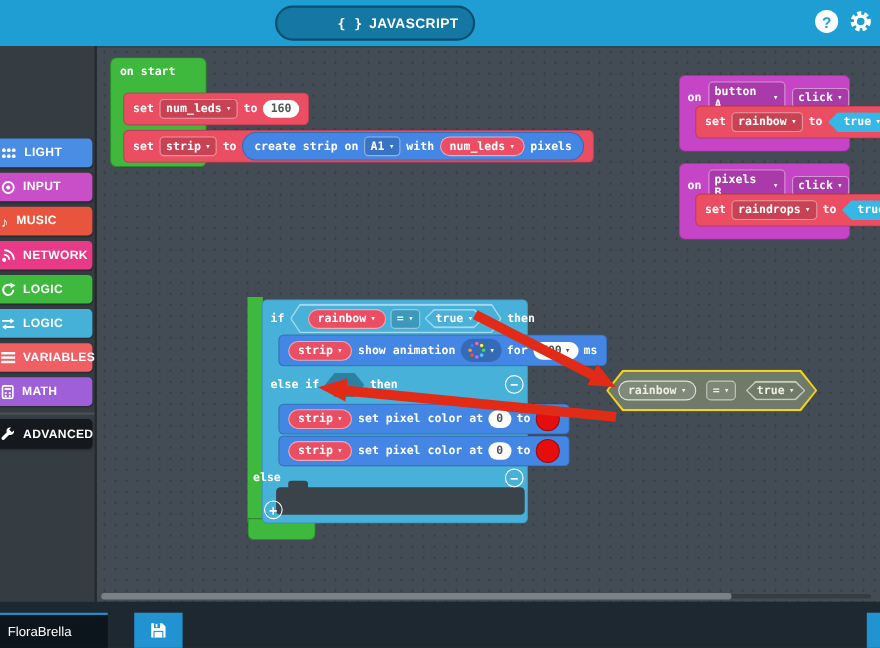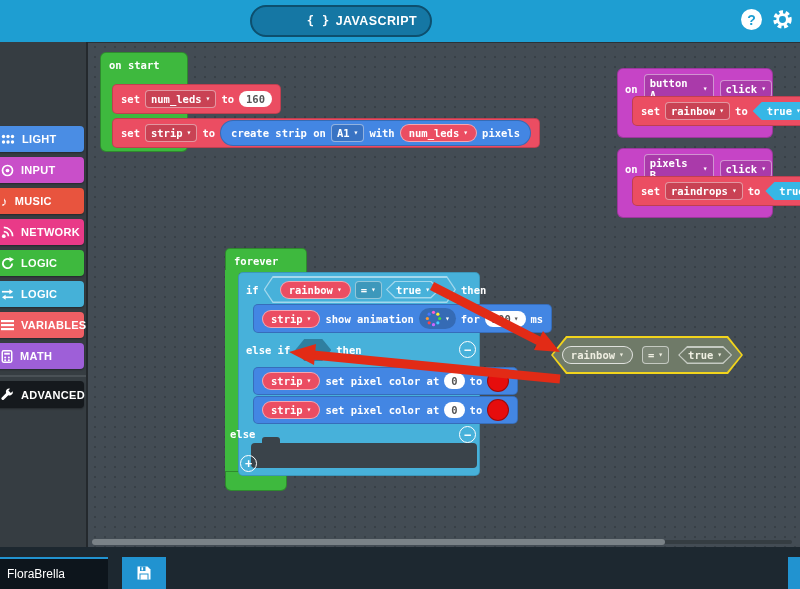--- a/index.html
+++ b/index.html
@@ -125,21 +125,21 @@
   #float-true .hx-bg { background:rgba(255,255,255,0.6); }
   #float-true .hx-fill { background:#6f7a68; }
   #float-true { color:#efefe2; padding:3px 10px; }
   #float-inner .btxt { color:#efefe2; }
   
   #arrows { position:absolute; left:0; top:0; z-index:30; pointer-events:none; }
   
   #hscroll-track { position:absolute; left:92px; top:540px; width:700px; height:4px; background:#353d42; border-radius:2px; z-index:35; }
   #hscroll-thumb { position:absolute; left:92px; top:539px; width:573px; height:6px; background:#7a8287; border-radius:3px; z-index:36; cursor:pointer; }
   .bottombar { position:absolute; left:0; top:547px; width:800px; height:42px; background:#1d2830; z-index:40; }
-  #project-input { position:absolute; left:0; top:10px; width:108px; height:32px;
+  #project-input { position:absolute; left:0; top:10px; width:98px; height:32px;
     background:#0d151c; border:none; border-top:2px solid #2193d0; color:#fff;
     font-size:12px; padding-left:7px; outline:none; font-family:"Liberation Sans",sans-serif; }
   #save-btn { position:absolute; left:122px; top:10px; width:44px; height:32px; background:#2193d0;
     display:flex; align-items:center; justify-content:center; cursor:pointer; border:none; }
   #corner-blue { position:absolute; left:788px; top:10px; width:12px; height:32px; background:#2193d0; }
 </style>
 </head>
 <body>
 
 <div id="app">
@@ -326,23 +326,20 @@
       <span>raindrops</span>
       <span class="caret">▾</span>
     </span>
     <span class="btxt">to</span>
     <span class="hexs">
       <span>true</span>
 
     </span>
   </div>
 
-  <div id="forever-header">
-    <span class="btxt">forever</span>
-  </div>
   <div id="forever-spine"></div>
   <div id="forever-bottom"></div>
 
   <div id="if-container"></div>
 
   <div class="row bare" id="if-row">
     <span class="btxt">if</span>
     <span class="hex" id="hex-group">
       <span class="hx-bg"></span>
       <span class="hx-fill"></span>

